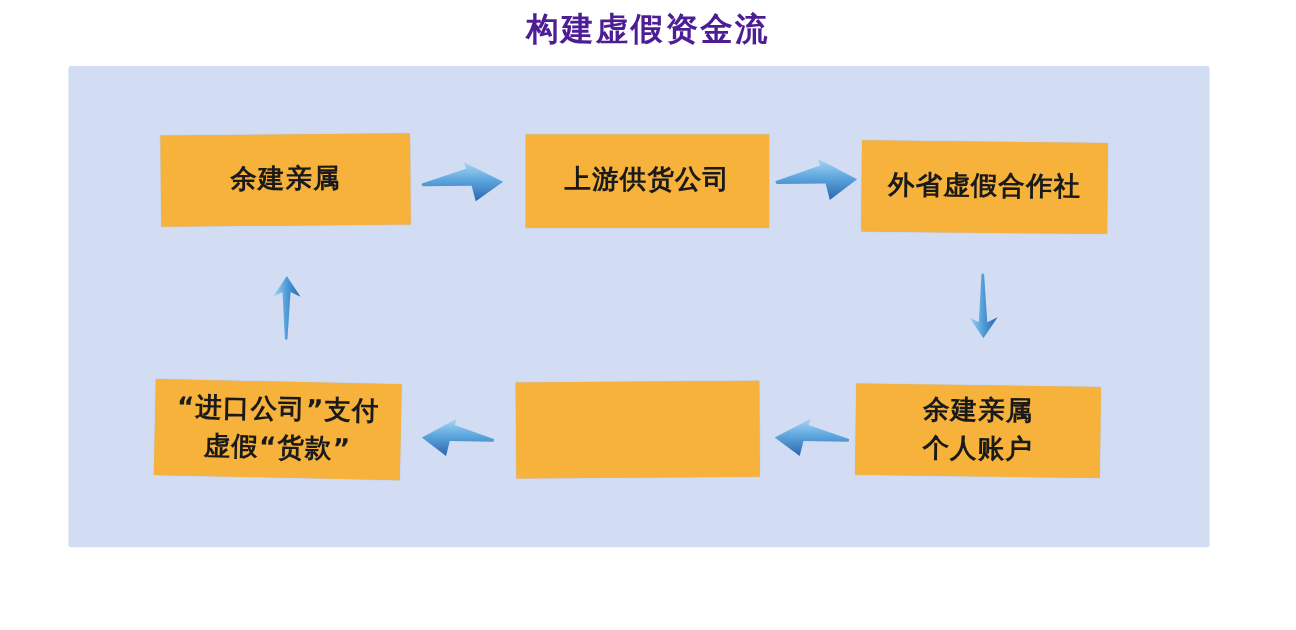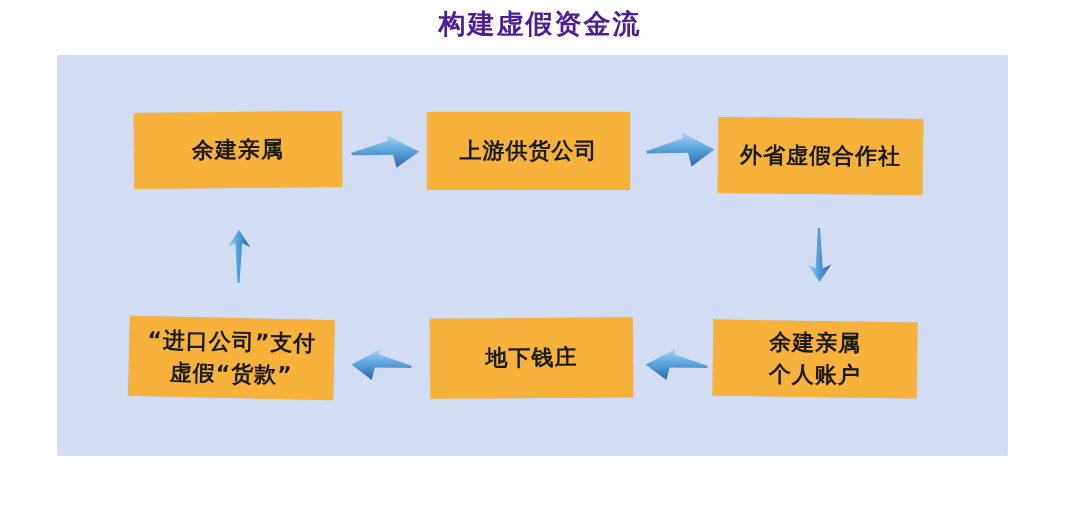--- a/index.html
+++ b/index.html
@@ -46,21 +46,21 @@
     align-items: center;
     text-align: center;
     font-weight: bold;
     font-size: 22px;
     letter-spacing: 1px;
     line-height: 1.45;
     box-shadow: 0 0 1px rgba(0,0,0,0.15);
   }
   .box span { display: block; }
   #node-1 { left: 134px; top: 112px; width: 208px; height: 76px; transform: rotate(-0.5deg); }
-  #node-2 { left: 427px; top: 112px; width: 203px; height: 78px; }
+  #node-2 { left: 438px; top: 112px; width: 203px; height: 78px; }
   #node-3 { left: 718px; top: 118px; width: 205px; height: 76px; transform: rotate(0.6deg); }
   #node-4 { left: 129px; top: 318px; width: 205px; height: 80px; transform: rotate(1.2deg); }
   #node-5 { left: 430px; top: 318px; width: 203px; height: 80px; transform: rotate(-0.4deg); }
   #node-6 { left: 713px; top: 321px; width: 204px; height: 76px; transform: rotate(0.8deg); }
   .arrow { position: absolute; display: block; }
   #arrow-1 { left: 351px; top: 133px; width: 70px; height: 38px; }
   #arrow-2 { left: 646px; top: 130px; width: 70px; height: 40px; }
   #arrow-3 { left: 806px; top: 226px; width: 27px; height: 57px; transform: scaleY(-1); }
   #arrow-4 { left: 644px; top: 347px; width: 64px; height: 36px; transform: scaleX(-1); }
   #arrow-5 { left: 350px; top: 347px; width: 62px; height: 36px; transform: scaleX(-1); }
@@ -102,21 +102,20 @@
   <div class="box" id="node-3">
     <span>外省虚假合作社</span>
   </div>
 
   <div class="box" id="node-4">
     <span>“进口公司”支付</span>
     <span>虚假“货款”</span>
   </div>
 
   <div class="box" id="node-5">
-    <span>地下钱庄</span>
   </div>
 
   <div class="box" id="node-6">
     <span>余建亲属</span>
     <span>个人账户</span>
   </div>
 
   <svg class="arrow" id="arrow-1" viewBox="0 0 120 70" preserveAspectRatio="none">
     <polygon points="0,37 64,14 61,4 117,34 78,64 72,40 2,41" fill="url(#gradV)"></polygon>
   </svg>

